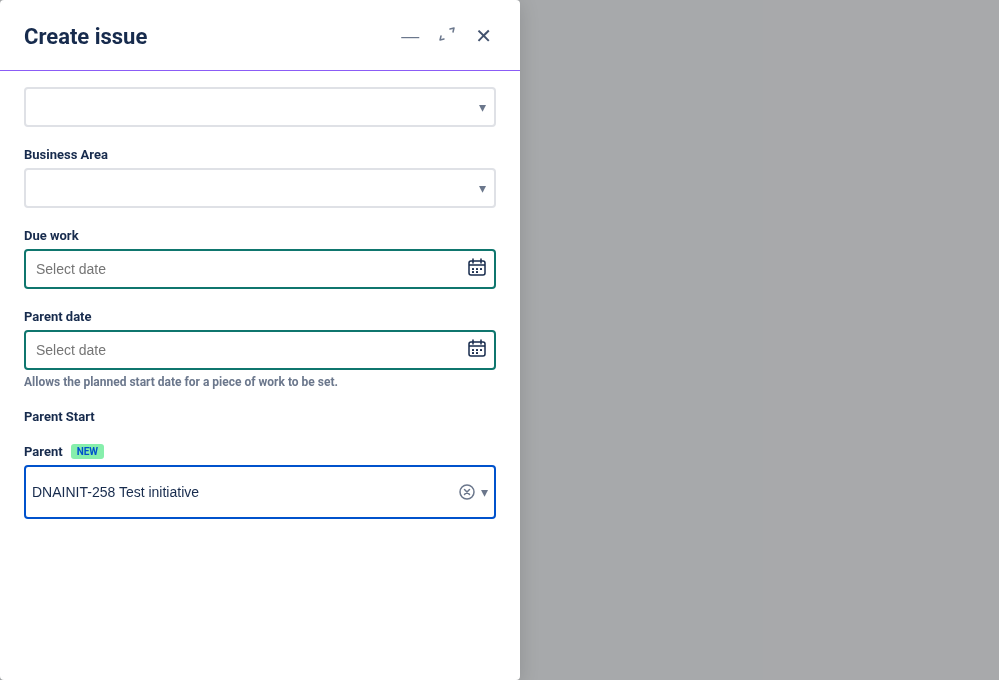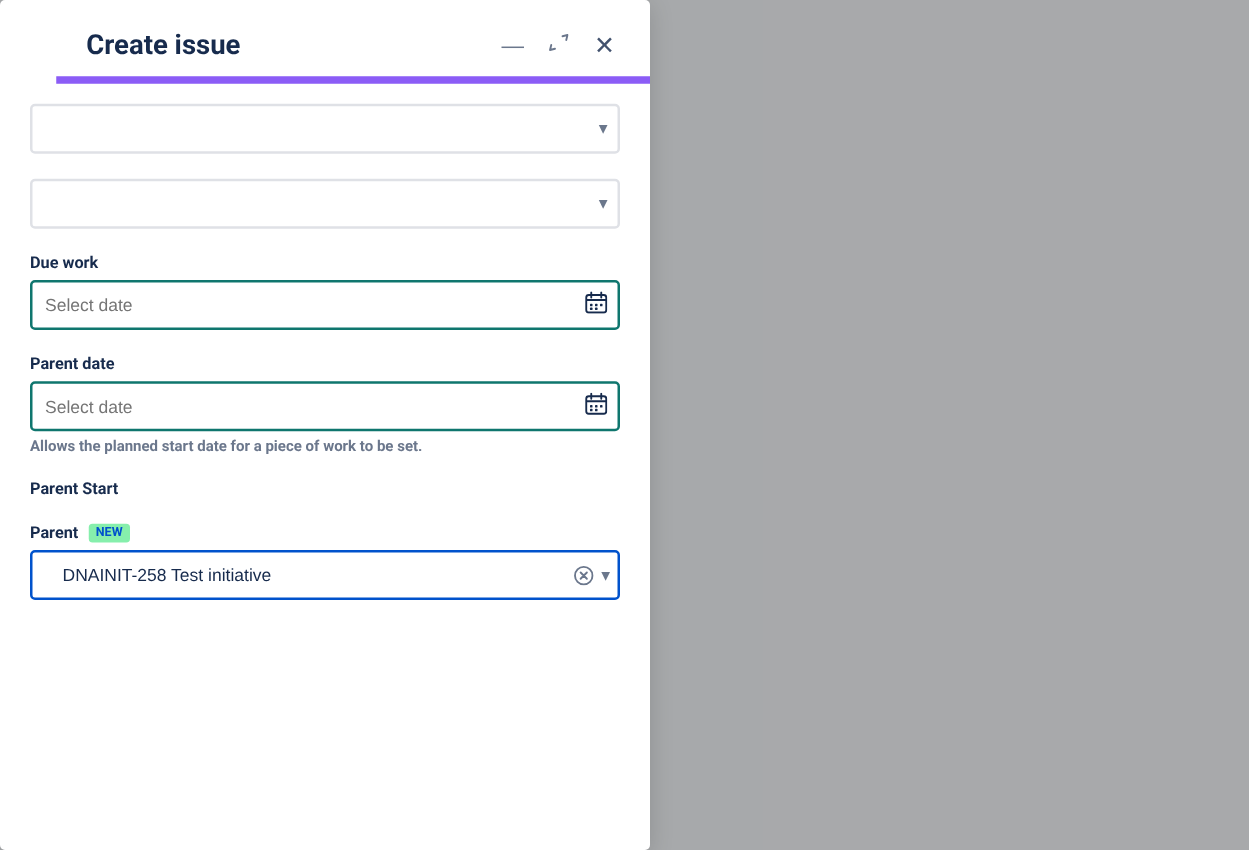--- a/index.html
+++ b/index.html
@@ -37,23 +37,22 @@
       display: flex;
       flex-direction: column;
       box-shadow: 0 4px 20px rgba(0,0,0,0.15);
       position: relative;
     }
 
     .modal-header {
       display: flex;
       align-items: center;
       justify-content: space-between;
-      padding: 20px 24px 8px 24px;
-      border-bottom: 6px solid #8b5cf6;
-      margin-left: 45px;
+      padding: 20px 24px 18px 24px;
+      border-bottom: 1px solid #8b5cf6;
     }
 
     .modal-title {
       font-size: 22px;
       font-weight: 700;
       color: #172b4d;
     }
 
     .header-actions {
       display: flex;
@@ -181,27 +180,27 @@
     }
 
     .parent-input-wrapper {
       position: relative;
       display: flex;
       align-items: center;
     }
 
     .parent-input {
       width: 100%;
-      padding: 8px 64px 8px 24px;
+      padding: 8px 64px 8px 6px;
       border: 2px solid #0052cc;
       border-radius: 4px;
       font-size: 14px;
       color: #172b4d;
       background: #ffffff;
-      height: 40px;
+      height: 54px;
     }
 
     .parent-input-icons {
       position: absolute;
       right: 8px;
       top: 50%;
       transform: translateY(-50%);
       display: flex;
       align-items: center;
       gap: 6px;
@@ -263,20 +262,21 @@
       <div class="form-section">
         <div class="select-wrapper">
           <select class="form-select">
             <option value=""></option>
           </select>
           <span class="chevron-icon">▾</span>
         </div>
       </div>
 
       <div class="form-section">
+        <label class="form-label">Business Area</label>
         <div class="select-wrapper">
           <select class="form-select">
             <option value=""></option>
           </select>
           <span class="chevron-icon">▾</span>
         </div>
       </div>
 
       <div class="form-section">
         <label class="form-label">Due work</label>

